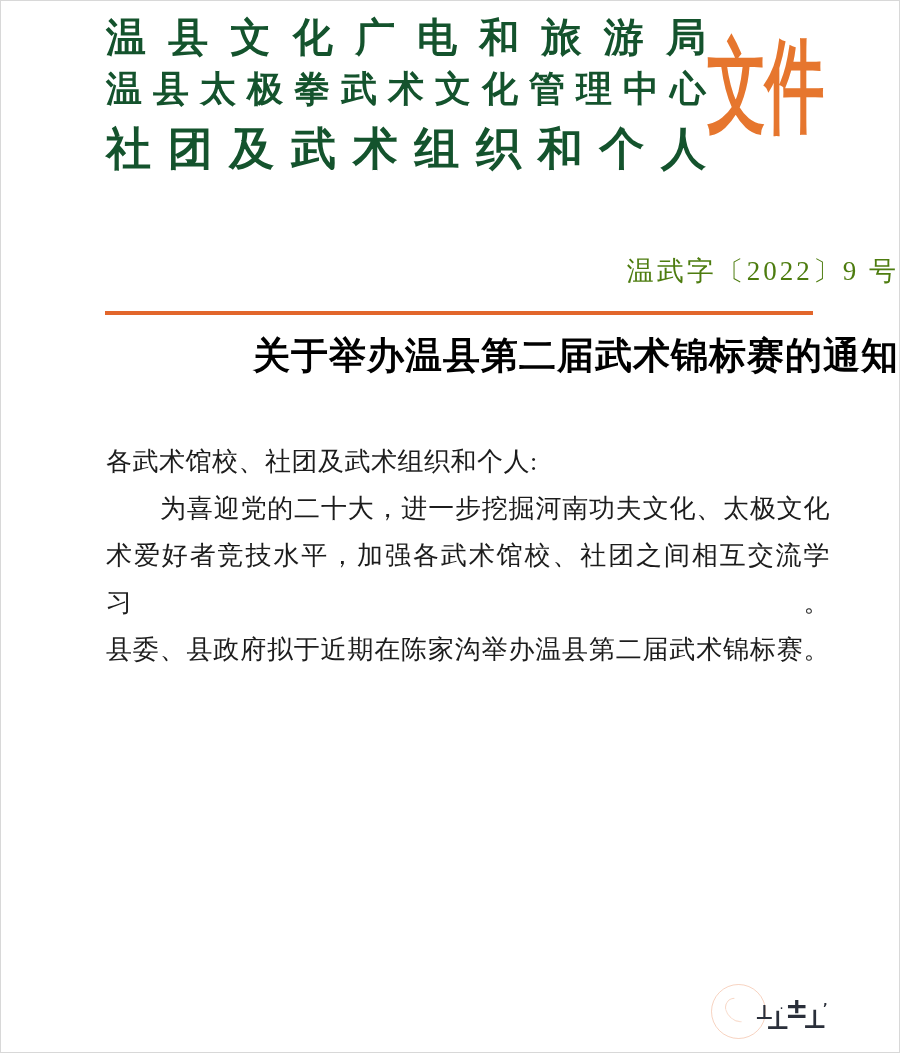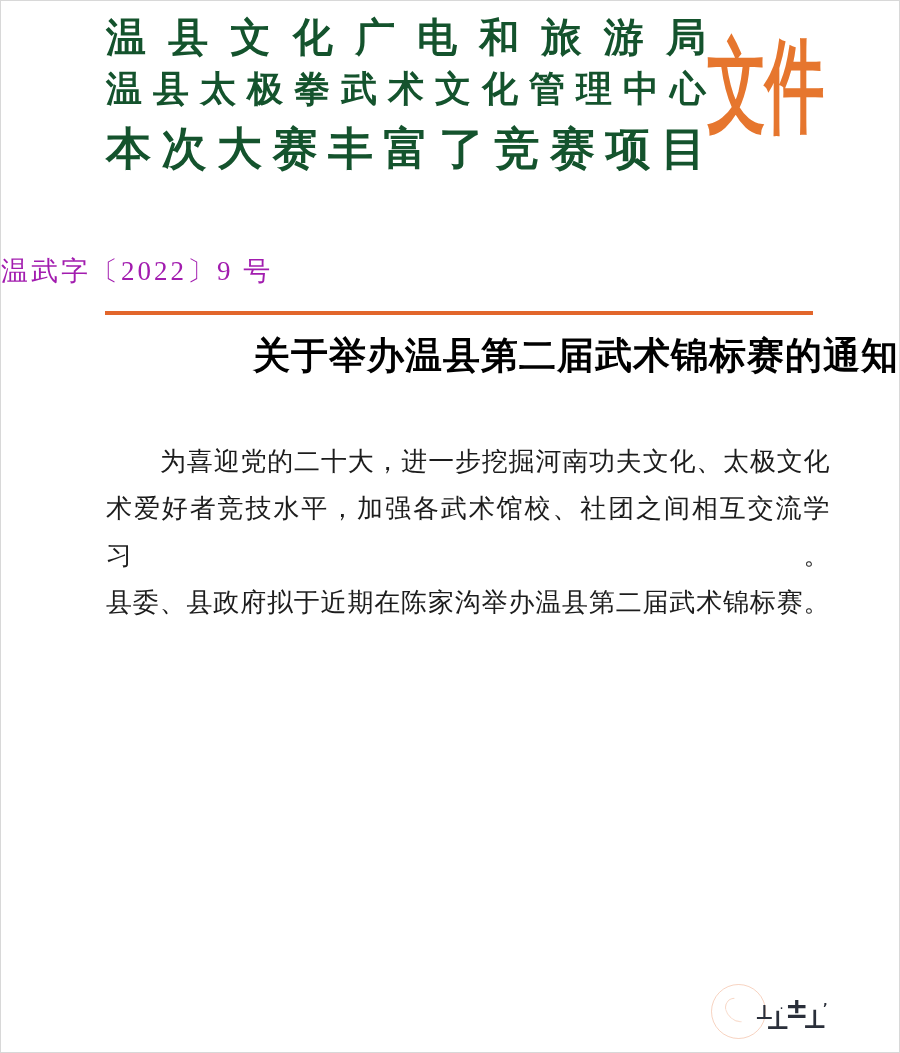--- a/index.html
+++ b/index.html
@@ -24,22 +24,22 @@
   .doc-mark{
     position:absolute;left:706px;top:30px;
     font-size:102px;line-height:1.1;font-weight:bold;
     color:#e6762e;white-space:nowrap;
     transform:scaleX(0.58);transform-origin:0 0;
     letter-spacing:-2px;
   }
   
   .doc-number{
     position:absolute;top:252px;left:0;width:100%;
-    text-align:left;font-size:27px;letter-spacing:3px;
-    color:#a21caf;
+    text-align:right;font-size:27px;letter-spacing:3px;
+    color:#4d7c0f;
   }
   
   .divider{
     position:absolute;top:310px;left:104px;
     width:708px;height:4px;background:#e2662b;
   }
   
   .title{
     position:absolute;top:330px;left:0;width:100%;
     text-align:right;font-size:37px;font-weight:bold;
@@ -81,31 +81,32 @@
   .m6{left:822px;top:1001px;font-size:12px;}
 </style>
 </head>
 <body>
 
 <div class="page">
 
   <div>
     <div class="issuer issuer-1">温县文化广电和旅游局</div>
     <div class="issuer issuer-2">温县太极拳武术文化管理中心</div>
-    <div class="issuer issuer-3">本次大赛丰富了竞赛项目</div>
+    <div class="issuer issuer-3">社团及武术组织和个人</div>
     <div class="doc-mark">文件</div>
   </div>
 
   <div class="doc-number">温武字〔2022〕9 号</div>
 
   <div class="divider"></div>
 
   <div class="title">关于举办温县第二届武术锦标赛的通知</div>
 
   <div class="body-text">
+    <p>各武术馆校、社团及武术组织和个人:</p>
     <p class="jline indent">为喜迎党的二十大，进一步挖掘河南功夫文化、太极文化</p>
     <p class="jline">术爱好者竞技水平，加强各武术馆校、社团之间相互交流学习。</p>
     <p class="jline">县委、县政府拟于近期在陈家沟举办温县第二届武术锦标赛。</p>
   </div>
 
   <div class="seal-ghost"></div>
 
   <div class="artifacts">
     <span class="m1">⊥</span>
     <span class="m2">⊥</span>

